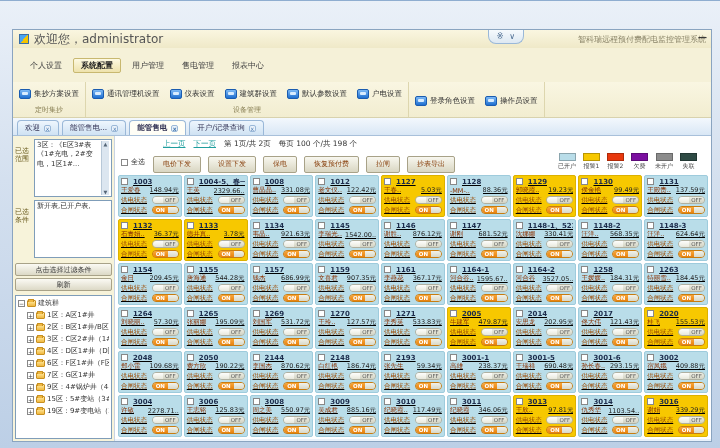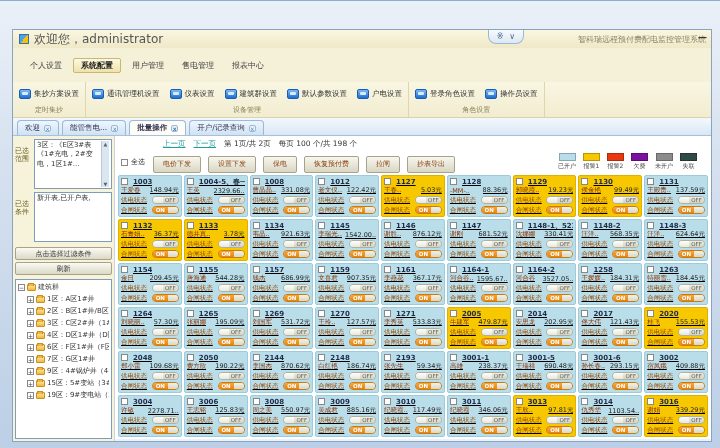--- a/index.html
+++ b/index.html
@@ -36,21 +36,21 @@
   .tab.act { background:#fffef6; font-weight:bold; }
   .tabx { font-size:6px; color:#4a7ab0; border:1px solid #9ab8d8; border-radius:2px; width:7px; height:7px; line-height:6px; text-align:center; background:#eaf2fa; }
 
   
   .content { flex:1; display:flex; min-height:0; }
 
   
   .sidebar { width:102px; background:#f7f3da; border-right:1px solid #c8d4e4; padding:3px 2px 2px; display:flex; flex-direction:column; flex:none; }
   .field { display:flex; gap:2px; margin-bottom:3px; }
   .flabel { width:17px; font-size:7px; color:#6b5d20; line-height:1.2; padding-top:8px; }
-  .listbox { flex:1; background:#fff; border:1px solid #7f9db9; height:50px; font-size:7px; color:#333; padding:1px 2px; overflow:hidden; display:flex; }
+  .listbox { flex:1; background:#fff; border:1px solid #7f9db9; height:58px; font-size:7px; color:#333; padding:1px 2px; overflow:hidden; display:flex; }
   .lbtext { flex:1; word-break:break-all; line-height:1.35; }
   .lbscroll { width:8px; background:#dce6f0; border-left:1px solid #b8c8d8; display:flex; flex-direction:column; justify-content:space-between; align-items:center; font-size:5px; color:#567; }
   .sbtn { width:100%; height:13px; margin:2px 0 0; font-size:7px; color:#333; background:linear-gradient(180deg,#fbfaf4,#dcd9c6); border:1px solid #a8a288; border-radius:2px; }
   .tree { flex:1; background:#fff; border:1px solid #7f9db9; margin-top:4px; padding:2px; overflow:hidden; font-size:7px; color:#333; }
   .tnode { display:flex; align-items:center; gap:2px; margin-bottom:2px; white-space:nowrap; overflow:hidden; }
   .tnode.child { padding-left:9px; }
   .texp { width:7px; height:7px; border:1px solid #888; background:#fff; font-size:6px; line-height:5px; text-align:center; color:#444; flex:none; }
   .tfolder { width:9px; height:7px; background:linear-gradient(180deg,#ffe9a0,#f0b840); border:1px solid #c89020; border-radius:1px; position:relative; flex:none; }
   .tfolder::before { content:""; position:absolute; top:-2px; left:0; width:4px; height:2px; background:#f0b840; border:1px solid #c89020; border-bottom:none; border-radius:1px 1px 0 0; }
 
@@ -152,35 +152,34 @@
           <div class="rbtns">
             <div class="rbtn">
               <div class="ricon"></div>
               <div class="rlabel">登录角色设置</div>
             </div>
             <div class="rbtn">
               <div class="ricon"></div>
               <div class="rlabel">操作员设置</div>
             </div>
           </div>
-          <div class="rglabel">角色设置</div>
         </div>
       </div>
 
     <div class="tabstrip">
         <div class="tab">
           <div>欢迎</div>
           <div class="tabx">x</div>
         </div>
         <div class="tab">
           <div>能管售电...</div>
           <div class="tabx">x</div>
         </div>
         <div class="tab act">
-          <div>批量操作</div>
+          <div>能管售电</div>
           <div class="tabx">x</div>
         </div>
         <div class="tab">
           <div>开户/记录查询</div>
           <div class="tabx">x</div>
         </div>
       </div>
 
     <div class="content">
 

